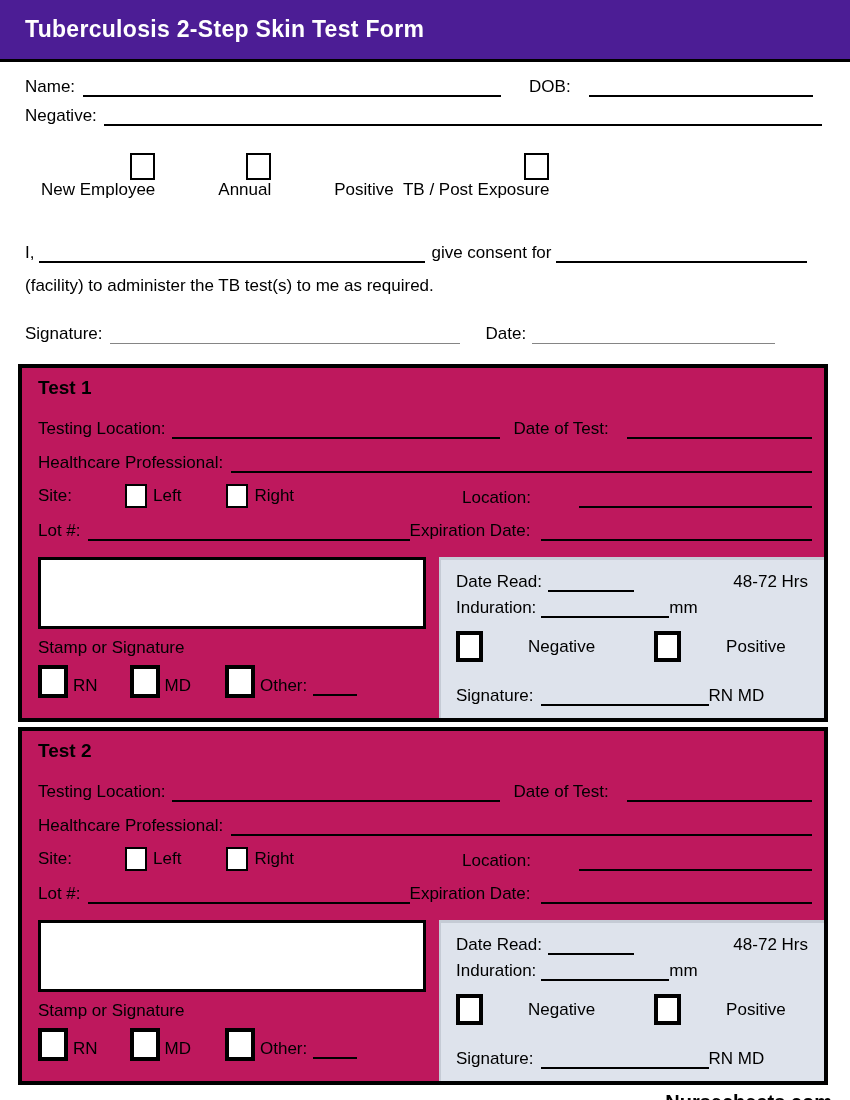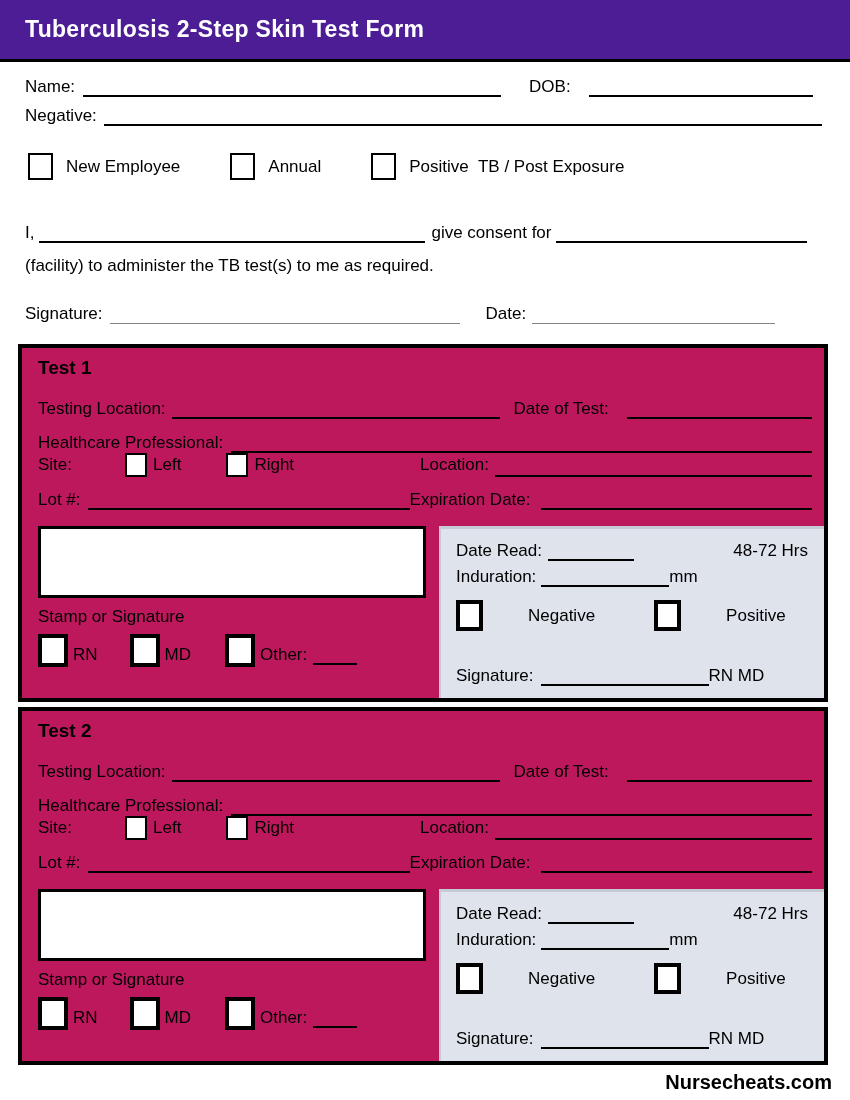--- a/index.html
+++ b/index.html
@@ -23,21 +23,21 @@
   .name-row { margin-top: 15px; }
   .name-row .name-line { width: 418px; margin-left: 8px; }
   .name-row .dob-lbl { margin-left: 28px; }
   .name-row .dob-line { flex: 1; margin-left: 18px; margin-right: 12px; }
   .addr-row { margin-top: 9px; }
   .addr-row .addr-line { flex: 1; margin-left: 7px; margin-right: 3px; }
 
   
   .reason-row { display: flex; align-items: center; margin: 27px 0 0 28px; }
   .cb { width: 25px; height: 27px; border: 2px solid #000; background: #fff; flex: 0 0 auto; }
-  .reason-item { display: flex; align-items: center; }
+  .reason-item { display: flex; align-items: flex-end; flex-direction: column; }
   .reason-item .cb-label { margin-left: 13px; white-space: pre; }
   .reason-item + .reason-item { margin-left: 50px; }
 
   
   .consent-row { margin-top: 43px; }
   .consent-row .consent-name-line { width: 386px; margin-left: 5px; }
   .consent-row .consent-mid { margin-left: 6px; }
   .consent-row .consent-facility-line { flex: 1; margin-left: 5px; margin-right: 18px; }
   .facility-row { margin-top: 13px; }
 
@@ -55,21 +55,21 @@
   }
   .test-box.second { margin-top: 5px; }
   .test-title { font-size: 19px; font-weight: bold; margin: 9px 0 0 16px; }
   .t-row { display: flex; align-items: flex-end; padding: 0 12px 0 16px; }
   .t-row.r1 { margin-top: 20px; }
   .t-row.r1 .tl-line { width: 328px; margin-left: 6px; }
   .t-row.r1 .dot-lbl { margin-left: 14px; }
   .t-row.r1 .dot-line { flex: 1; margin-left: 18px; }
   .t-row.r2 { margin-top: 14px; }
   .t-row.r2 .hp-line { flex: 1; margin-left: 8px; }
-  .t-row.site { align-items: center; }
+  .t-row.site { margin-top: 11px; align-items: flex-end; gap: 42px; }
   .site-group { display: flex; align-items: center; width: 382px; flex: 0 0 auto; }
   .cb-sm { width: 22px; height: 24px; border: 2px solid #000; background: #fff; flex: 0 0 auto; }
   .site-group .cb1 { margin-left: 53px; }
   .site-group .site-lab { margin-left: 6px; }
   .site-group .cb2 { margin-left: 45px; }
   .t-row.site .loc-line { flex: 1; margin-left: 6px; align-self: flex-end; }
   .t-row.r4 { margin-top: 13px; }
   .t-row.r4 .lot-line { width: 322px; margin-left: 7px; }
   .t-row.r4 .exp-lbl { }
   .t-row.r4 .exp-line { flex: 1; margin-left: 10px; }

